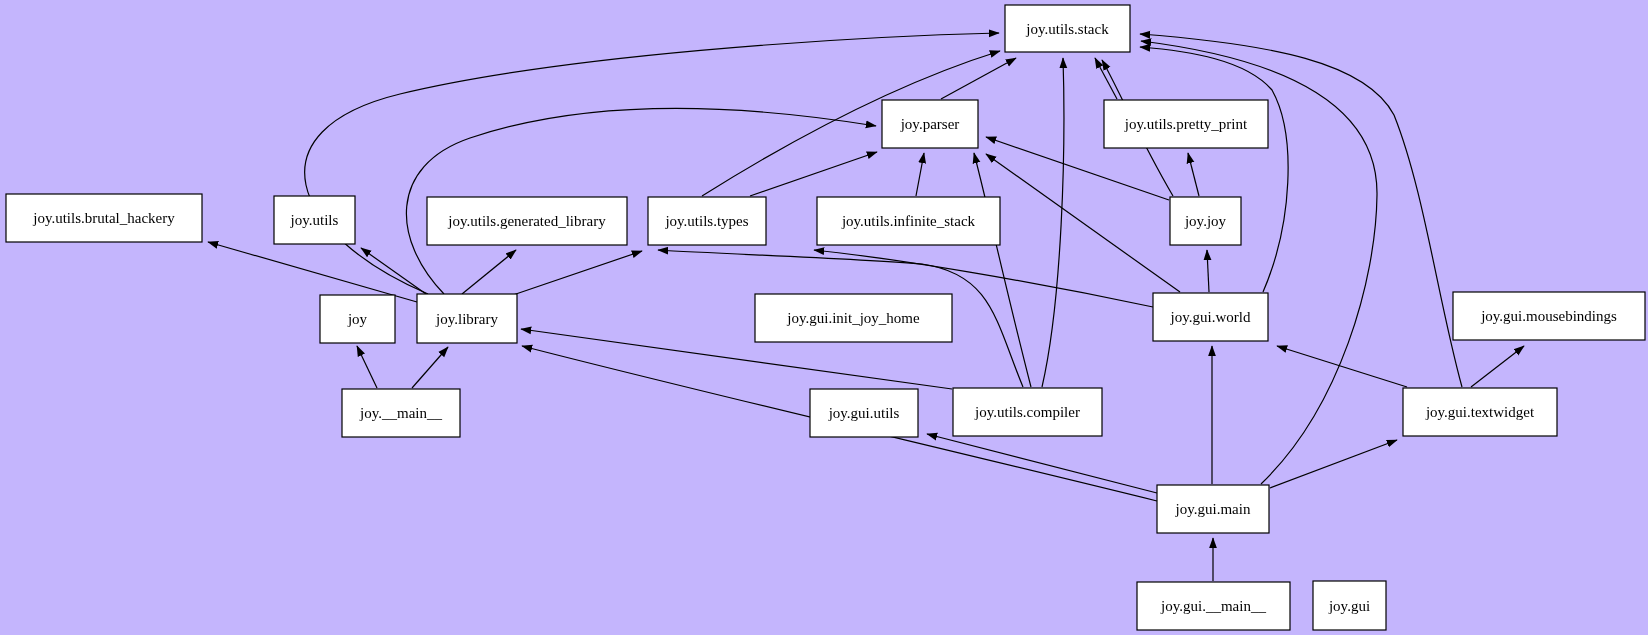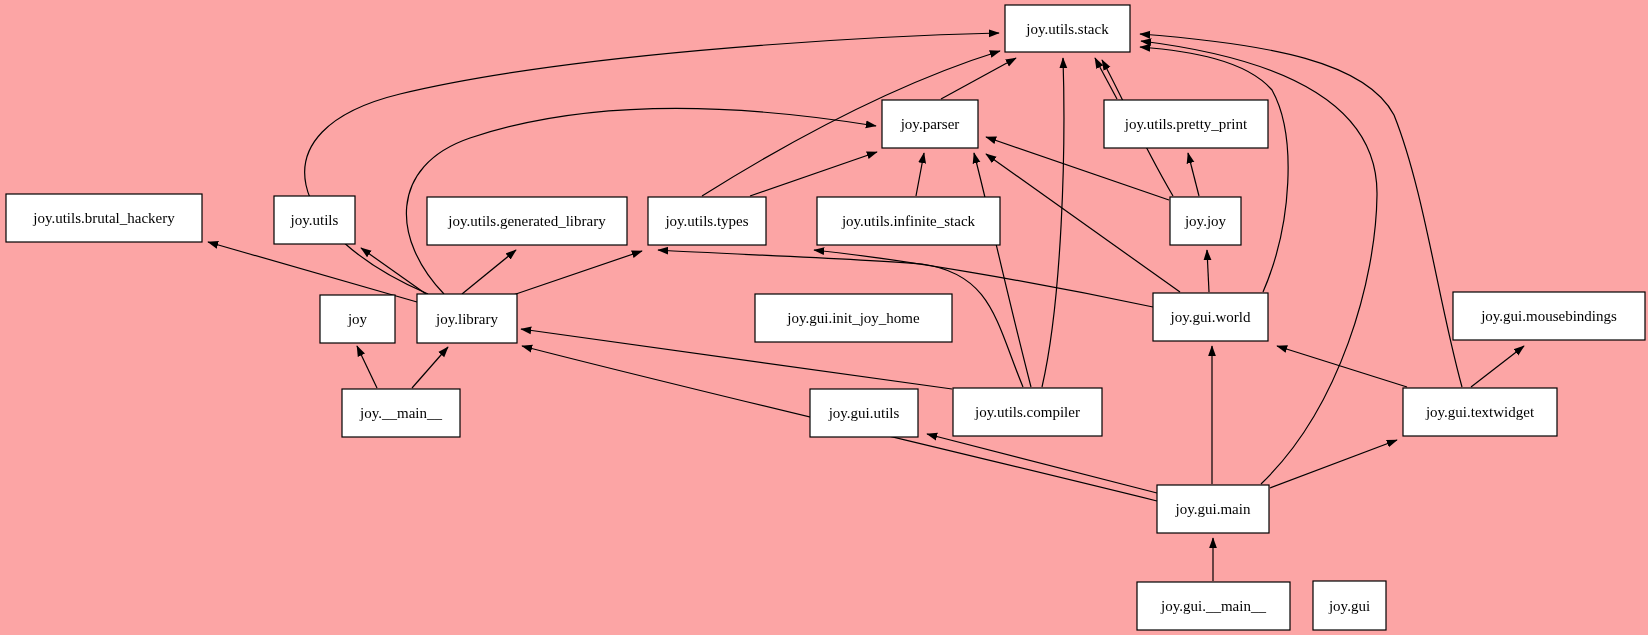--- a/index.html
+++ b/index.html
@@ -4,21 +4,21 @@
 <style>
   html, body {
     margin: 0;
     padding: 0;
     background: #ffffff;
   }
   .canvas {
     position: relative;
     width: 1648px;
     height: 635px;
-    background: #fca5a5;
+    background: #c4b5fd;
     overflow: hidden;
   }
   svg { display: block; }
   .edge {
     fill: none;
     stroke: #000000;
     stroke-width: 1.2;
   }
   .node-rect {
     fill: #ffffff;

